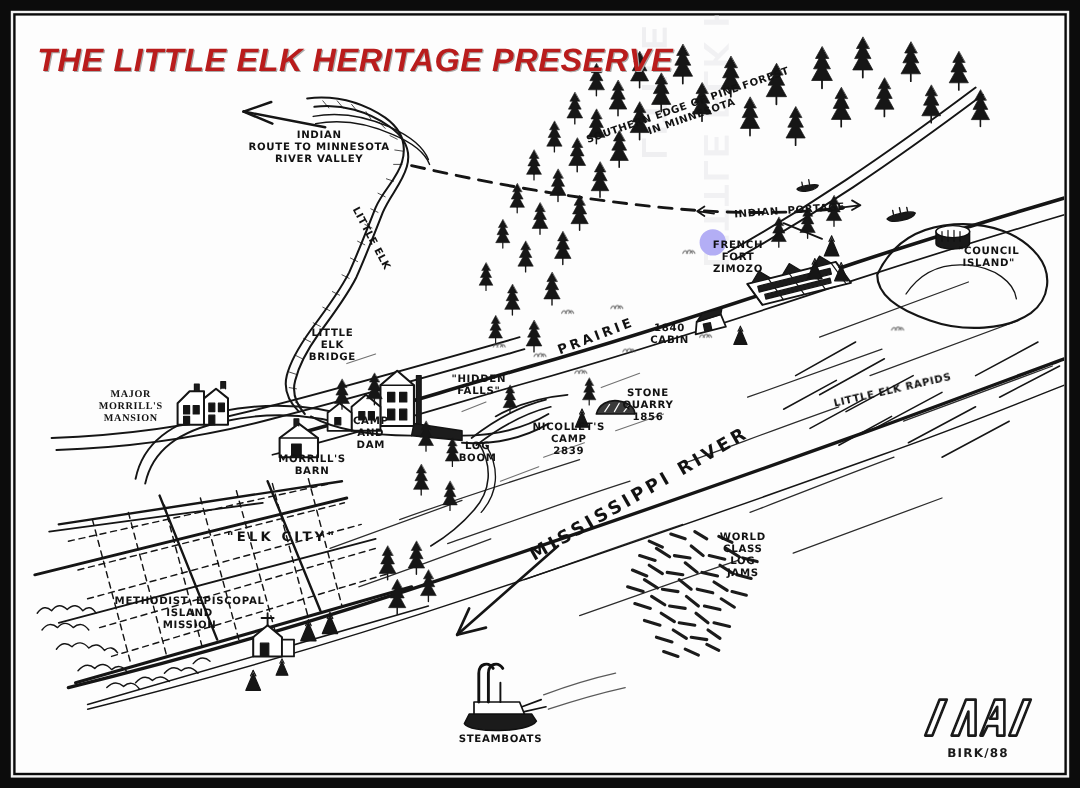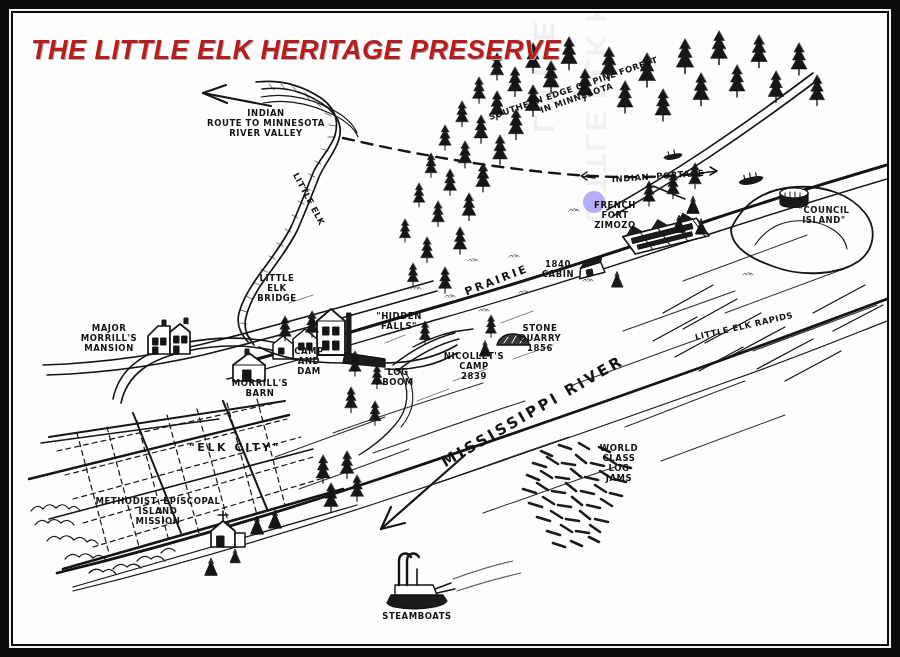--- a/index.html
+++ b/index.html
@@ -510,26 +510,26 @@
         <div class="hand" style="left: 562px; top: 80px; transform: translate(-50%, -50%) rotate(-19deg);">SOUTHERN EDGE OF PINE FOREST
 IN MINNESOTA</div>
         <div class="hand" style="left: 296px; top: 186px; transform: translate(-50%, -50%) rotate(62deg);">LITTLE ELK</div>
         <div class="hand" style="left: 645px; top: 163px; transform: translate(-50%, -50%) rotate(-4deg);">INDIAN  PORTAGE</div>
         <div class="hand" style="left: 602px; top: 202px; transform: translate(-50%, -50%) rotate(0deg);">FRENCH
 FORT
 ZIMOZO</div>
         <div class="hand" style="left: 811px; top: 202px; transform: translate(-50%, -50%) rotate(0deg);">"COUNCIL
 ISLAND"</div>
         <div class="hand big" style="left: 484px; top: 268px; transform: translate(-50%, -50%) rotate(-21deg);">PRAIRIE</div>
-        <div class="hand" style="left: 545px; top: 256px; transform: translate(-50%, -50%) rotate(0deg);">1840
+        <div class="hand" style="left: 545px; top: 266px; transform: translate(-50%, -50%) rotate(0deg);">1840
 CABIN</div>
         <div class="hand" style="left: 264px; top: 275px; transform: translate(-50%, -50%) rotate(0deg);">LITTLE
 ELK
 BRIDGE</div>
-        <div class="hand" style="left: 96px; top: 325px; transform: translate(-50%, -50%) rotate(0deg);">MAJOR
+        <div class="hand" style="left: 96px; top: 325px; transform: translate(-50%, -50%) rotate(0deg); font-family: Liberation Serif, serif;">MAJOR
 MORRILL'S
 MANSION</div>
         <div class="hand" style="left: 386px; top: 308px; transform: translate(-50%, -50%) rotate(0deg);">"HIDDEN
 FALLS"</div>
         <div class="hand" style="left: 527px; top: 325px; transform: translate(-50%, -50%) rotate(0deg);">STONE
 QUARRY
 1856</div>
         <div class="hand" style="left: 731px; top: 313px; transform: translate(-50%, -50%) rotate(-13deg);">LITTLE ELK RAPIDS</div>
         <div class="hand" style="left: 296px; top: 348px; transform: translate(-50%, -50%) rotate(0deg);">CAMP
 AND
@@ -546,15 +546,26 @@
         <div class="hand" style="left: 606px; top: 450px; transform: translate(-50%, -50%) rotate(0deg);">WORLD
 CLASS
 LOG
 JAMS</div>
         <div class="hand" style="left: 145px; top: 498px; transform: translate(-50%, -50%) rotate(0deg);">METHODIST- EPISCOPAL
 ISLAND
 MISSION</div>
         <div class="hand" style="left: 404px; top: 603px; transform: translate(-50%, -50%) rotate(0deg);">STEAMBOATS</div>
       </div>
 
+    <div id="signature-block">
+      <svg width="96" height="38" viewBox="0 0 96 38">
+        <g fill="none" stroke="#1a1a1a" stroke-width="2.2" stroke-linejoin="round">
+          <path d="M4,34 L16,4 L22,4 L10,34 Z"></path>
+          <path d="M26,34 L38,4 L46,4 L46,34 L40,34 L40,14 L32,34 Z"></path>
+          <path d="M50,34 L62,4 L70,4 L70,34 L64,34 L64,26 L56,26 L52,34 Z M58,20 L64,20 L64,10 Z"></path>
+          <path d="M74,34 L86,4 L92,4 L80,34 Z"></path>
+        </g>
+      </svg>
+      <div id="signature-caption">BIRK/88</div>
+    </div>
 
   </div>
 </div>
 
 </body></html>

